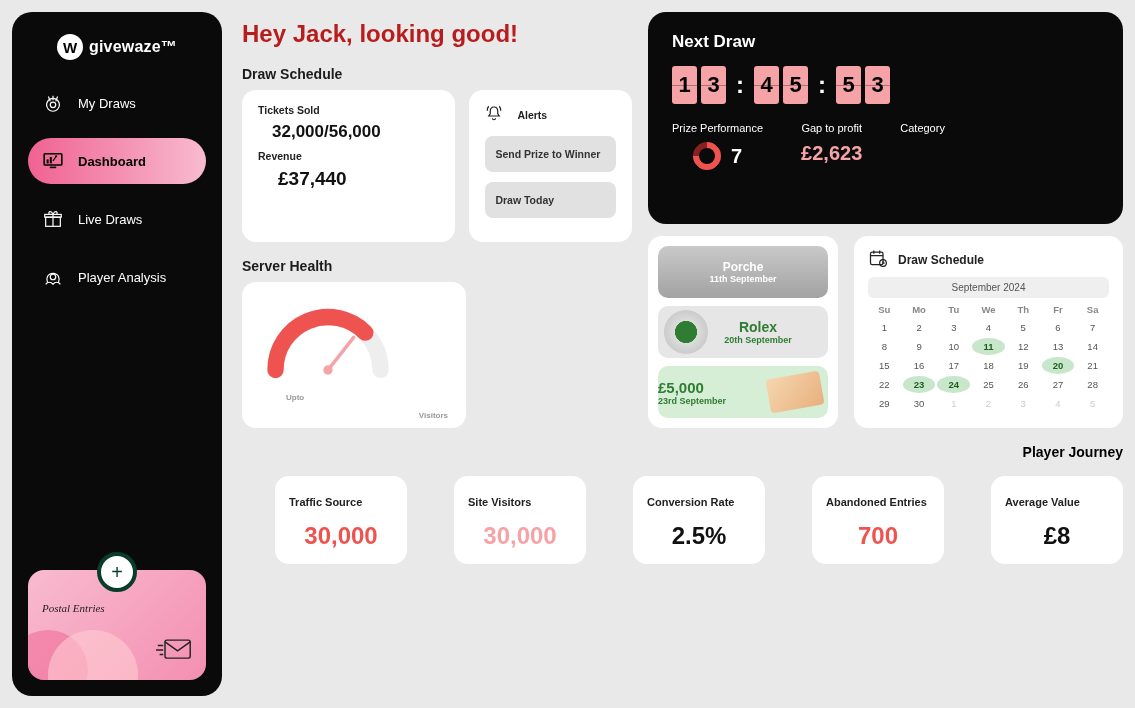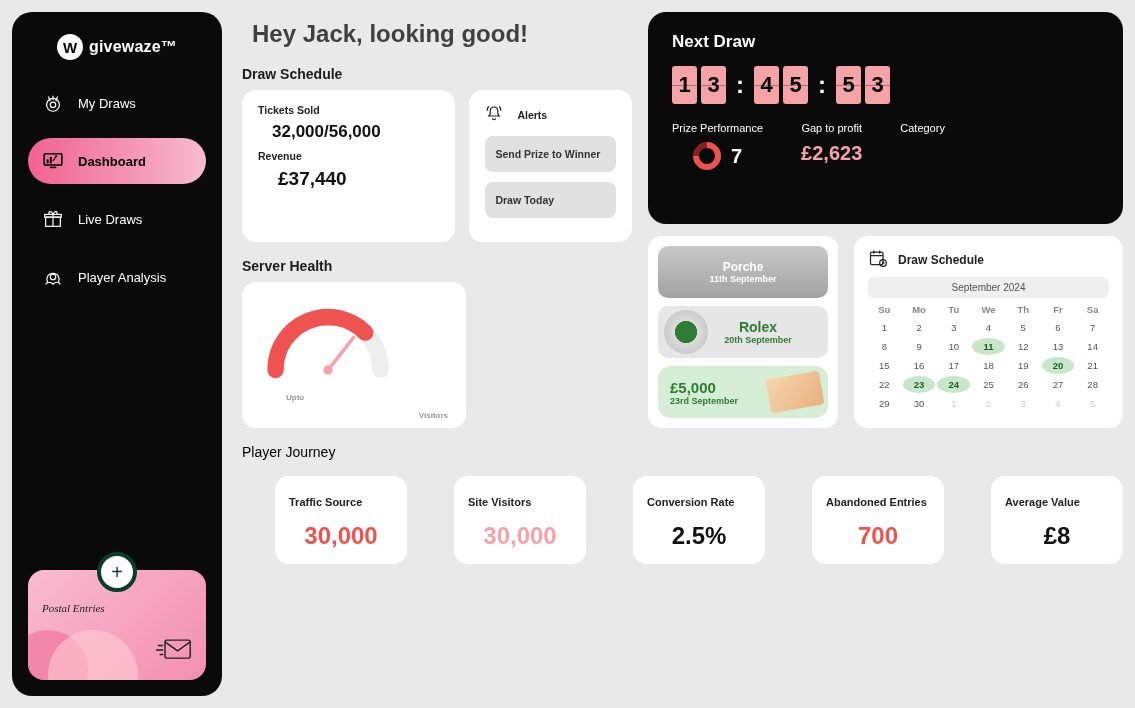--- a/index.html
+++ b/index.html
@@ -21,21 +21,21 @@
   .postal-card { background: linear-gradient(135deg,#f8bbd0,#f48fb1); border-radius:16px; height:110px; padding:32px 14px 12px; color:#333; position:relative; overflow:hidden; }
   .postal-card .blob1 { position:absolute; width:80px; height:80px; background:#f06292; border-radius:50%; bottom:-30px; left:-20px; opacity:.5;}
   .postal-card .blob2 { position:absolute; width:90px; height:90px; background:#ffcdd2; border-radius:50%; bottom:-40px; left:20px; opacity:.6;}
   .postal-title { font-family: Georgia, 'Times New Roman', serif; font-size:11px; font-style:italic; color:#222; position:relative; z-index:1; }
   .postal-env { position:absolute; right:14px; bottom:14px; color:#222; z-index:1; }
 
   
   .main { flex:1; display:flex; flex-direction:column; gap:8px; }
   .top { display:flex; gap:16px; }
   .left-col { width:390px; display:flex; flex-direction:column; }
-  .greeting { font-size:24px; font-weight:800; color:#404040; margin: 8px 10px 14px; }
+  .greeting { font-size:24px; font-weight:800; color:#b91c1c; margin: 8px 0 14px; }
   .section-title { font-size:14px; font-weight:700; color:#1b1b1b; margin:4px 0 8px; }
   .row2 { display:flex; gap:14px; }
   .card { background:#fff; border-radius:14px; padding:14px 16px; }
   .tickets-card { width:232px; }
   .small-label { font-size:10.5px; font-weight:700; color:#222; }
   .big-num { font-size:17px; font-weight:800; color:#111; margin:6px 0 8px 14px; }
   .big-num.rev { font-size:19px; margin-left:20px; margin-bottom:2px;}
   .alerts-card { width:176px; }
   .alerts-head { display:flex; align-items:center; gap:14px; margin-bottom:10px; }
   .alert-pill { background:#e1e1e1; border-radius:8px; padding:12px 10px; font-size:10.5px; font-weight:600; color:#333; margin-bottom:10px; cursor:pointer; }
@@ -60,37 +60,37 @@
 
   
   .mid-row { display:flex; gap:16px; margin-top:12px; }
   .prizes { width:190px; background:#fff; border-radius:14px; padding:10px; display:flex; flex-direction:column; gap:8px; }
   .prize { border-radius:10px; background:#e6e6e6; height:52px; display:flex; align-items:center; justify-content:center; flex-direction:column; position:relative; overflow:hidden; }
   .prize .pname { font-size:12px; font-weight:800; }
   .prize .pdate { font-size:9px; font-weight:700; }
   .prize.car { background: linear-gradient(180deg,#c9c9c9,#a2a2a2); color:#fff;}
   .prize.rolex .pname { color:#2e7d32; font-size:14px;}
   .prize.rolex .pdate { color:#2e7d32;}
-  .prize.cash { background:#d6edd6; align-items:flex-start; padding-left:12px;border-radius:13px;}
+  .prize.cash { background:#d6edd6; align-items:flex-start; }
   .prize.cash .pname { color:#2e7d32; font-size:15px;}
   .prize.cash .pdate { color:#2e7d32;}
   .rolex-img { position:absolute; left:6px; width:44px; height:44px; border-radius:50%; background:radial-gradient(circle,#2e7d32 35%,#ddd 36%,#bbb 100%);}
   .cash-img { position:absolute; right:6px; width:54px; height:34px; background:linear-gradient(135deg,#f6d6b0,#e8b07d); border-radius:4px; transform:rotate(-10deg);}
   
   .calendar { flex:1; background:#fff; border-radius:14px; padding:12px 14px; }
   .cal-head { display:flex; align-items:center; gap:10px; font-size:12px; font-weight:700; color:#222; margin-bottom:6px;}
   .cal-month { background:#efefef; border-radius:6px; text-align:center; font-size:10px; padding:5px; color:#555; margin-bottom:4px;}
   .cal-grid { display:grid; grid-template-columns:repeat(7,1fr); gap:2px; font-size:9.5px; text-align:center; color:#555;}
   .cal-grid .dow { font-weight:600; color:#888; padding:2px 0;}
   .cal-grid .d { padding:3px 0; border-radius:50%; }
   .cal-grid .d.hl { background:#c8e6c9; color:#1b5e20; font-weight:700;}
   .cal-grid .d.muted { color:#ccc;}
 
   
-  .pj-title { font-size:14px; font-weight:400; margin:8px 0 8px; }
+  .pj-title { font-size:14px; font-weight:700; margin:8px 0 8px;text-align:right; }
   .pj-row { display:flex; gap:14px; }
   .pj-card { flex:1; background:#fff; border-radius:14px; padding:20px 14px 14px;margin-left:33px; }
   .pj-label { font-size:11px; font-weight:700; color:#222; margin-bottom:14px;}
   .pj-val { font-size:24px; font-weight:900; text-align:center;}
   .red { color:#ef5350;} .pink{color:#f5a3a7;} .black{color:#111;}
 
   .right-col { flex:1; display:flex; flex-direction:column; }
   .server-wrap { margin-top:12px;}
 </style>
 </head>

